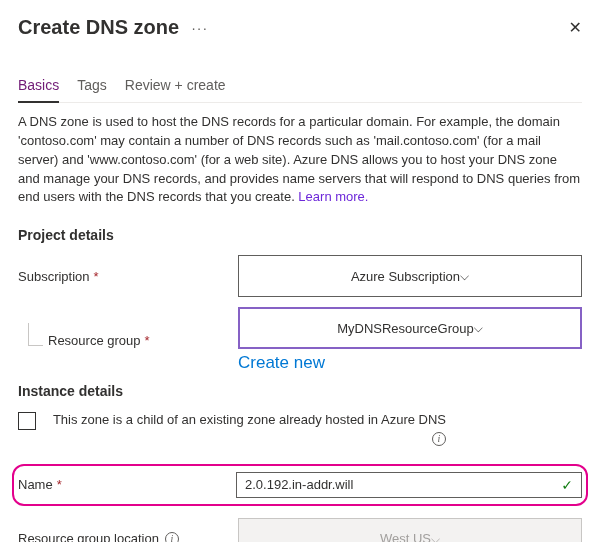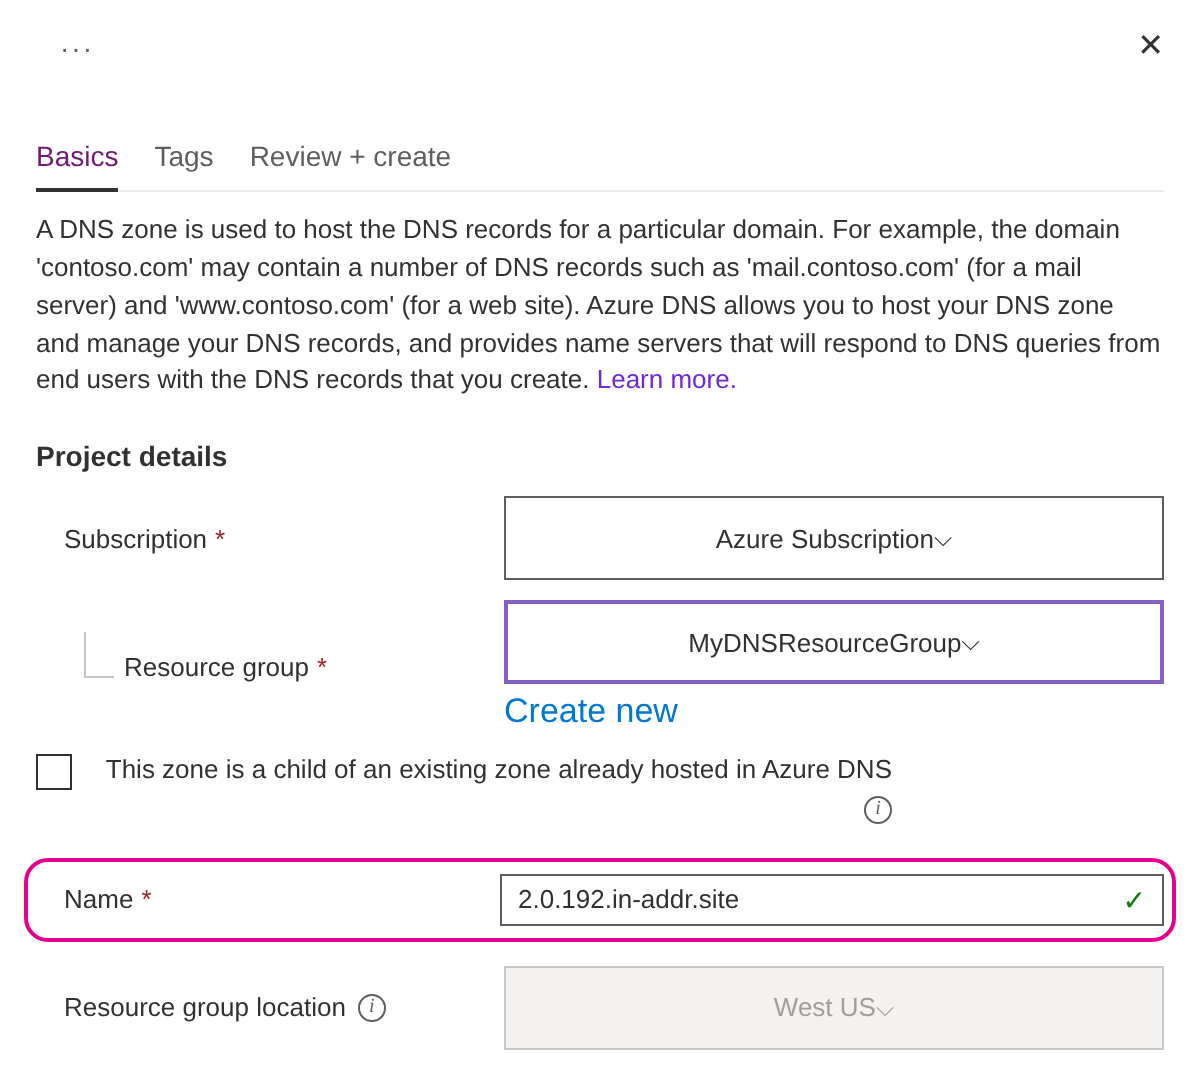--- a/index.html
+++ b/index.html
@@ -16,21 +16,21 @@
   .header-title { font-size: 20px; font-weight: 600; flex: 0 0 auto; }
   .header-more { margin-left: 12px; color: #605e5c; letter-spacing: 1px; font-size:14px; cursor:pointer;}
   .header-close { margin-left: auto; font-size: 16px; color: #323130; cursor:pointer; line-height:1;}
   .tabs { display: flex; gap: 18px; border-bottom: 1px solid #edebe9; margin-bottom: 10px; }
   .tab { padding: 0 0 8px 0; color: #605e5c; cursor:pointer; font-size:14px;}
   .tab.active { color: #701a75; border-bottom: 2px solid #323130; margin-bottom:-1px; }
   .description { color: #323130; line-height: 1.45; font-size:13px; margin-bottom: 20px;}
   .description a { color: #6d28d9; text-decoration: none; text-align: center; }
   .section-title { font-weight: 600; font-size: 14px; margin: 10px 0 12px 0; }
   .form-row { display: flex; align-items: center; margin-bottom: 10px; min-height: 28px;}
-  .form-label-col { width: 220px; flex-shrink:0; display:flex; align-items:center; font-size:13px;margin-left:14px;}
+  .form-label-col { width: 220px; flex-shrink:0; display:flex; align-items:center; font-size:13px;}
   .req { color: #a4262c; margin-left: 4px; }
   .indent { padding-left: 30px; position:relative; }
   .indent::before {
     content:""; position:absolute; left:10px; top:-10px; width:14px; height:22px;
     border-left:1px solid #c8c6c4; border-bottom:1px solid #c8c6c4;
   }
   .control-col { flex: 1; }
   .dropdown {
     display:flex; align-items:center; justify-content:center;
     border: 1px solid #605e5c; height: 42px; padding: 12px 8px;
@@ -60,20 +60,21 @@
     border:1px solid #605e5c; height:26px; padding:0 8px; font-size:13px;
   }
   .valid-mark { color:#107c10; font-size:14px; }
 </style>
 </head>
 <body>
 
 <div class="panel">
 
   <div class="header">
+    <div class="header-title">Create DNS zone</div>
     <div class="header-more">···</div>
     <div class="header-close">✕</div>
   </div>
 
   <div class="tabs">
     <div class="tab active">Basics</div>
     <div class="tab">Tags</div>
     <div class="tab">Review + create</div>
   </div>
 
@@ -104,37 +105,38 @@
     </div>
     <div class="control-col">
       <div class="dropdown focused">
         <span>MyDNSResourceGroup</span>
         <span class="chev">⌵</span>
       </div>
       <span class="link-small">Create new</span>
     </div>
   </div>
 
+  <div class="section-title">Instance details</div>
 
   <div class="checkbox-row">
     <div class="checkbox"></div>
     <div class="checkbox-label">
       <span>This zone is a child of an existing zone already hosted in Azure DNS</span>
       <span class="info-icon">i</span>
     </div>
   </div>
 
   <div class="highlight-row">
     <div class="form-label-col">
       <span>Name</span>
       <span class="req">*</span>
     </div>
     <div class="control-col">
       <div class="valid-input">
-        <span>2.0.192.in-addr.site</span>
+        <span>2.0.192.in-addr.will</span>
         <span class="valid-mark">✓</span>
       </div>
     </div>
   </div>
 
   <div class="form-row">
     <div class="form-label-col">
       <span>Resource group location</span>
       <span class="info-icon">i</span>
     </div>

